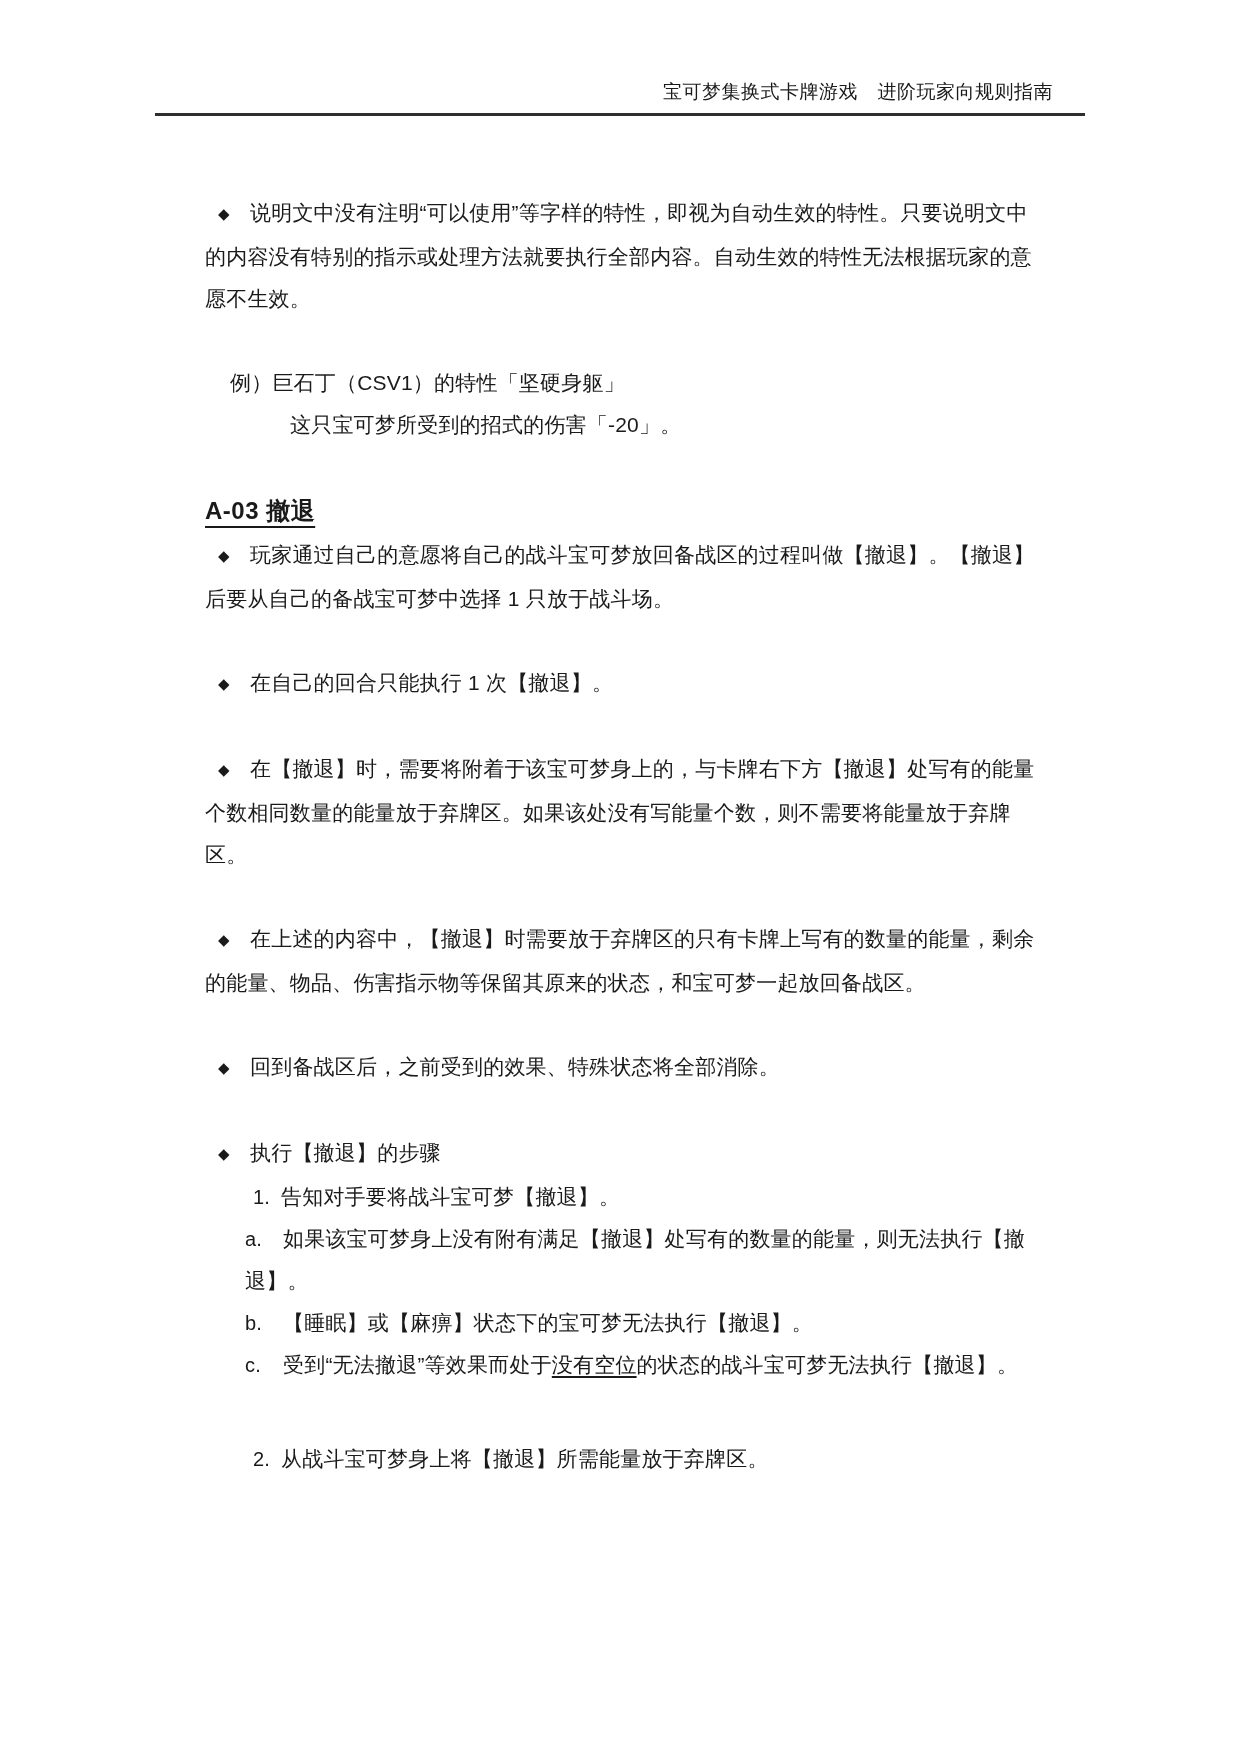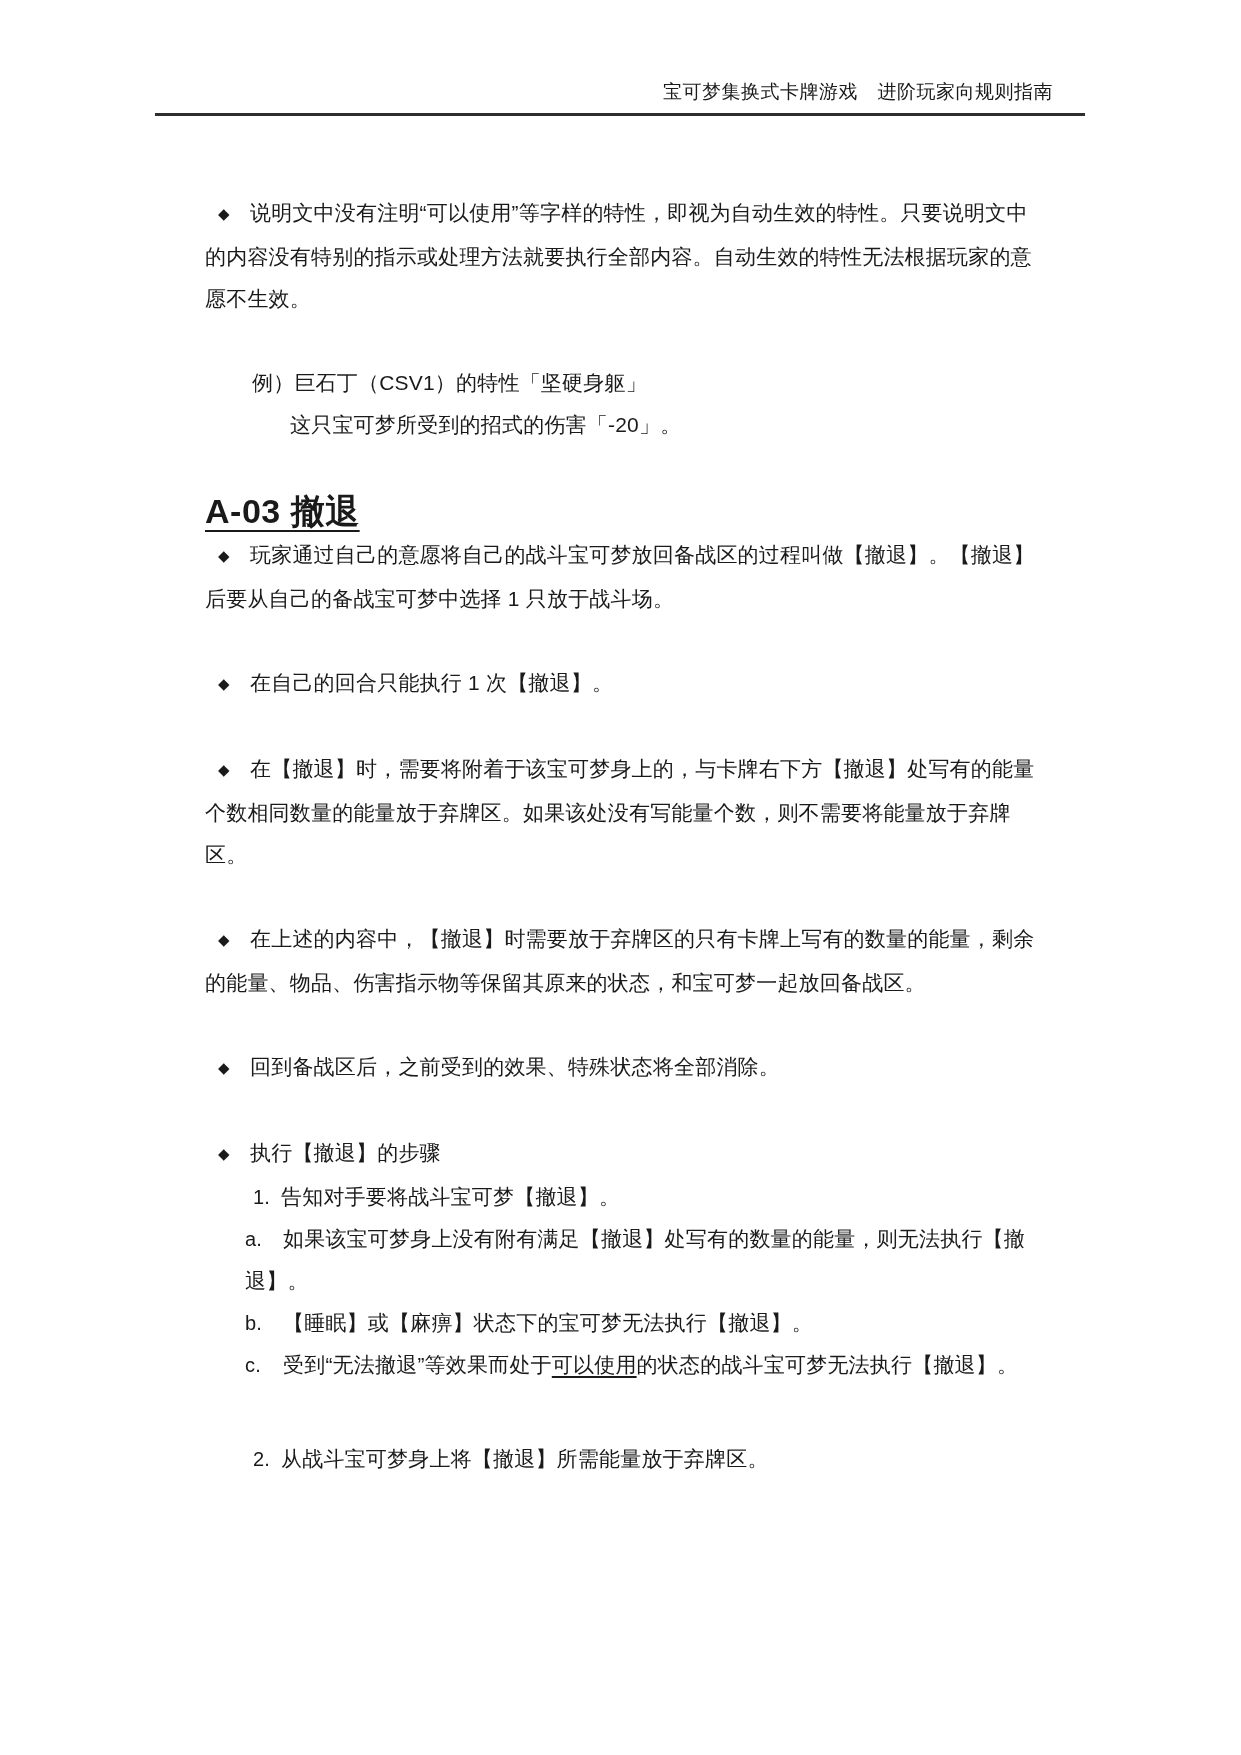--- a/index.html
+++ b/index.html
@@ -50,26 +50,26 @@
   .diamond {
     font-size: 15px;
     display: inline-block;
     text-indent: 0;
     width: 21px;
     margin-right: 11px;
     transform: translateY(-1px);
   }
 
   .example { margin-top: 42px; }
-  .example-line1 { margin-left: 47px; }
+  .example-line1 { margin-left: 25px; }
   .example-line2 { margin-left: 85px; }
 
   .section-heading {
     margin: 42px 0 0 0;
-    font-size: 34px;
+    font-size: 24px;
     line-height: 46px;
     font-weight: 600;
     text-decoration: underline;
     text-decoration-thickness: 2px;
     text-underline-offset: 7px;
     letter-spacing: 0.5px;
   }
 
   .step { margin-top: 0; margin-left: 48px; }
   .step-num {
@@ -118,18 +118,18 @@
     <p class="bullet"><span class="diamond">◆</span><span>回到备战区后，之前受到的效果、特殊状态将全部消除。</span></p>
 
     <p class="bullet"><span class="diamond">◆</span><span>执行【撤退】的步骤</span></p>
 
     <p class="step"><span class="step-num">1.</span><span>告知对手要将战斗宝可梦【撤退】。</span></p>
 
     <p class="substep"><span class="substep-letter">a.</span><span>如果该宝可梦身上没有附有满足【撤退】处写有的数量的能量，则无法执行【撤退】。</span></p>
 
     <p class="substep"><span class="substep-letter">b.</span><span>【睡眠】或【麻痹】状态下的宝可梦无法执行【撤退】。</span></p>
 
-    <p class="substep"><span class="substep-letter">c.</span><span>受到“无法撤退”等效果而处于</span><span class="u">可以使用</span><span>的状态的战斗宝可梦无法执行【撤退】。</span></p>
+    <p class="substep"><span class="substep-letter">c.</span><span>受到“无法撤退”等效果而处于</span><span class="u">没有空位</span><span>的状态的战斗宝可梦无法执行【撤退】。</span></p>
 
     <p class="step step-last"><span class="step-num">2.</span><span>从战斗宝可梦身上将【撤退】所需能量放于弃牌区。</span></p>
 
   </div>
 </div>
 
 </body></html>

